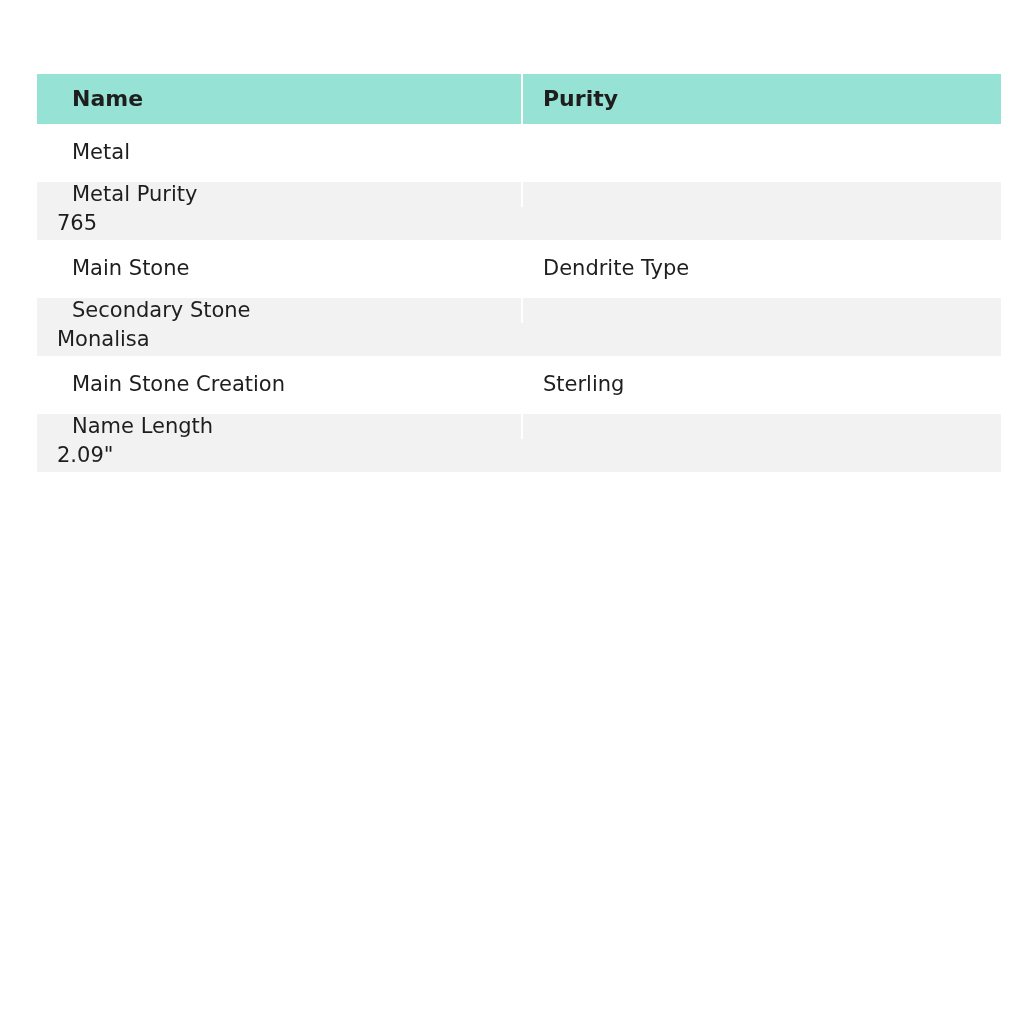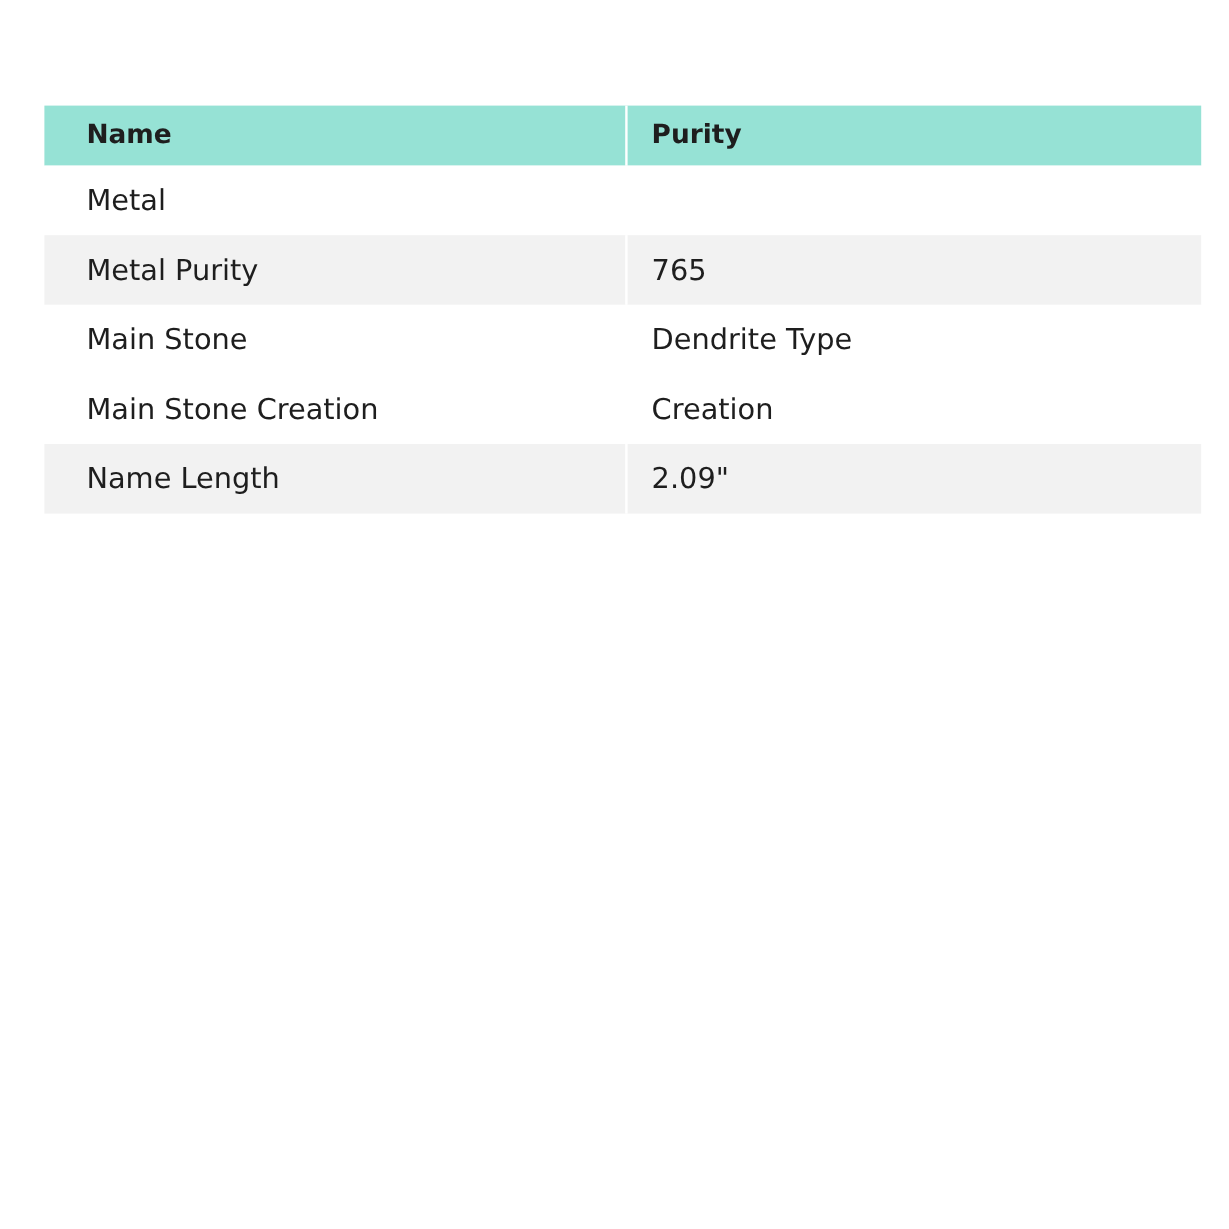--- a/index.html
+++ b/index.html
@@ -10,40 +10,41 @@
   body {
     width: 1024px;
     height: 1024px;
     position: relative;
     font-family: "DejaVu Sans", "Liberation Sans", sans-serif;
     color: #1e1e1e;
   }
   .spec-table {
     position: absolute;
     left: 37px;
-    top: 88px;
+    top: 74px;
     width: 964px;
   }
   .row {
     display: flex;
     height: 58px;
     background: #ffffff;
   }
   .row.header {
     height: 50px;
     background: #96e2d5;
   }
   .row.alt {
     background: #f2f2f2;
+    flex-direction: column;
   }
   .cell {
     display: flex;
     align-items: center;
     box-sizing: border-box;
-    font-size: 24px;
+    font-size: 21px;
     line-height: 1.2;
     white-space: nowrap;
     overflow: hidden;
   }
   .cell.name {
     width: 486px;
     padding-left: 35px;
     border-right: 2px solid #ffffff;
   }
   .cell.value {
@@ -72,24 +73,28 @@
   <div class="row alt">
     <div class="cell name">Metal Purity</div>
     <div class="cell value">765</div>
   </div>
 
   <div class="row">
     <div class="cell name">Main Stone</div>
     <div class="cell value">Dendrite Type</div>
   </div>
 
+  <div class="row alt">
+    <div class="cell name">Secondary Stone</div>
+    <div class="cell value">Monalisa</div>
+  </div>
 
   <div class="row">
     <div class="cell name">Main Stone Creation</div>
-    <div class="cell value">Creation</div>
+    <div class="cell value">Sterling</div>
   </div>
 
   <div class="row alt">
     <div class="cell name">Name Length</div>
     <div class="cell value">2.09"</div>
   </div>
 
 
 
 </div>

